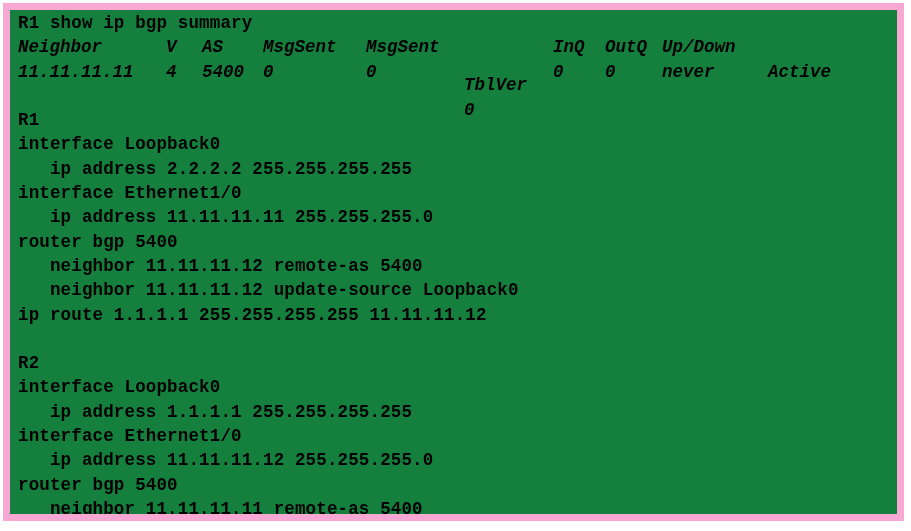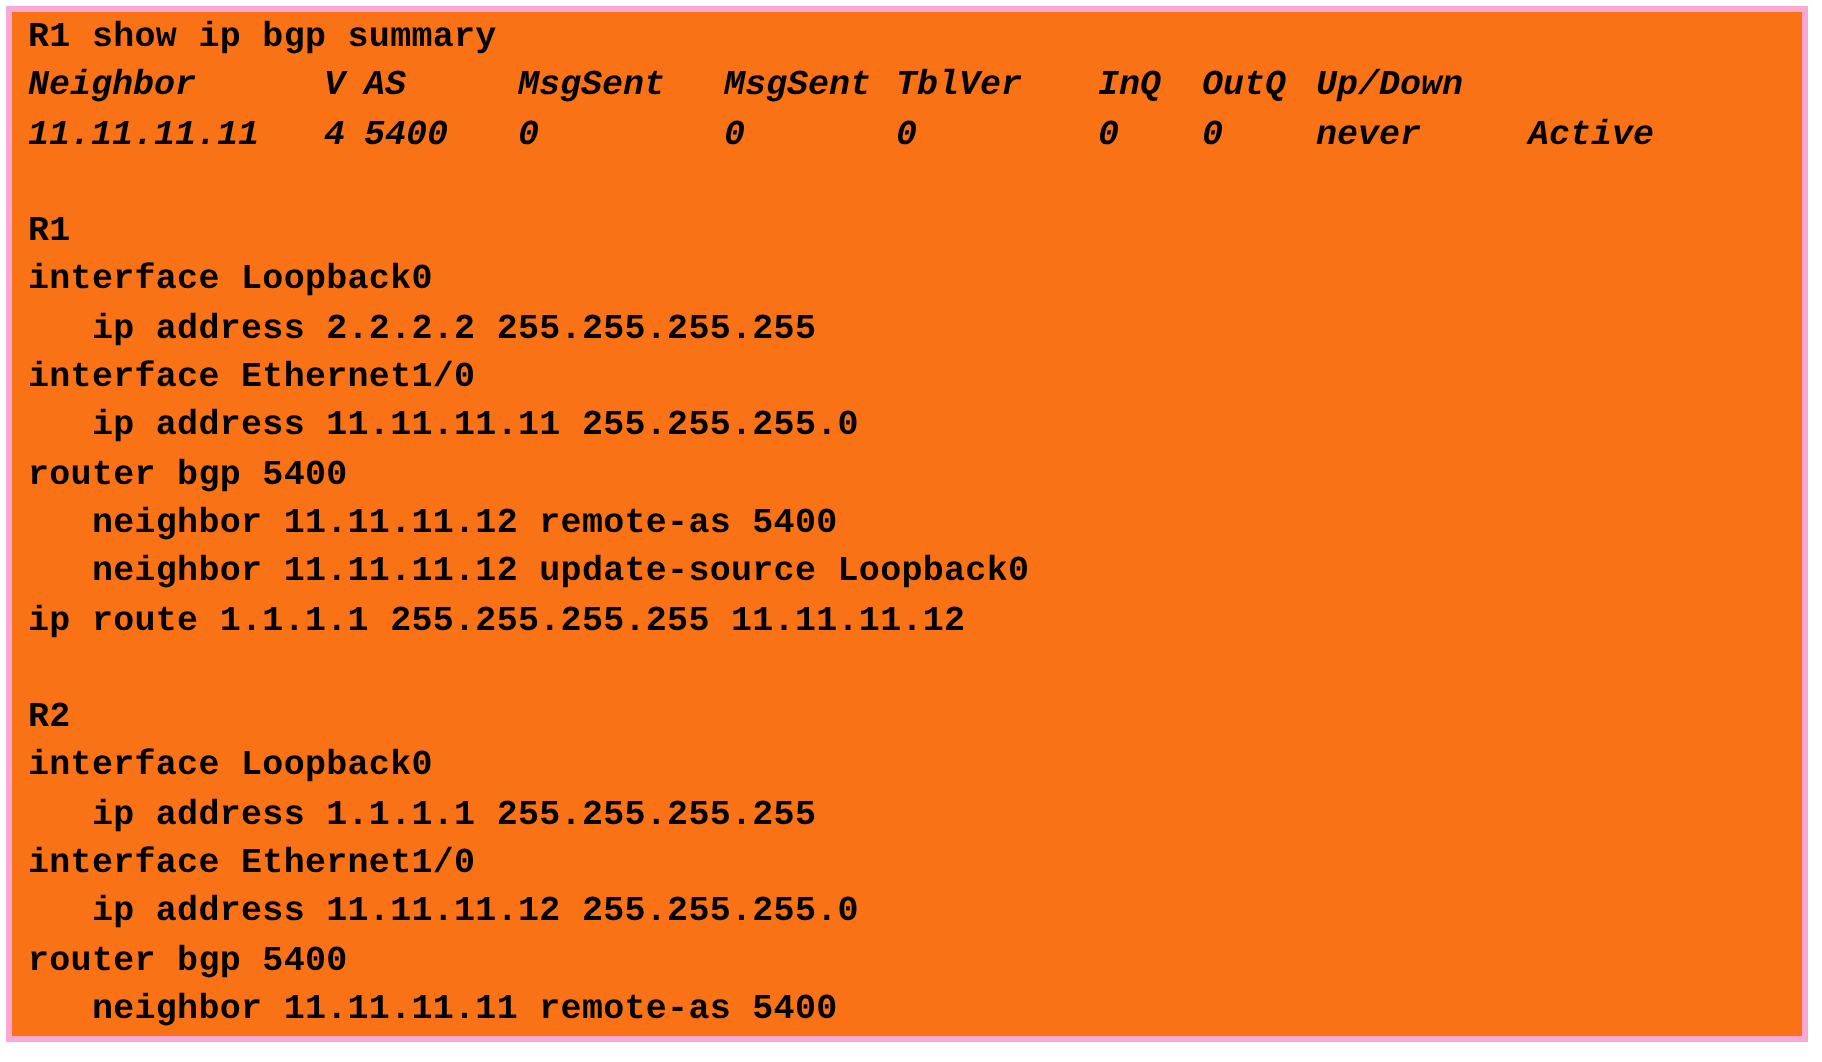--- a/index.html
+++ b/index.html
@@ -23,22 +23,22 @@
     height: 531px;
     background: #ffffff;
   }
 
   .terminal-frame {
     position: absolute;
     left: 3px;
     top: 3px;
     width: 901px;
     height: 518px;
-    border: 3px solid #f9a8d4;
-    background: #f97316;
+    border: 7px solid #f9a8d4;
+    background: #15803d;
     box-sizing: border-box;
     overflow: hidden;
   }
 
   .terminal-body {
     position: absolute;
     left: 8px;
     top: 1px;
     right: 0;
     bottom: 0;
@@ -73,24 +73,24 @@
     font-style: italic;
   }
   .cell {
     position: absolute;
     top: 0;
     white-space: pre;
   }
 
   .c-neighbor { left: 0px; }
   .c-v        { left: 148px; }
-  .c-as       { left: 168px; text-align: center; }
+  .c-as       { left: 184px; text-align: center; }
   .c-msgrcvd  { left: 245px; }
   .c-msgsent  { left: 348px; }
-  .c-tblver   { left: 434px; }
+  .c-tblver   { left: 446px; margin-top: 38px; }
   .c-inq      { left: 535px; }
   .c-outq     { left: 587px; }
   .c-updown   { left: 644px; }
   .c-state    { left: 750px; }
 </style>
 </head>
 <body>
 
 <div class="screen">
   <div class="terminal-frame">

